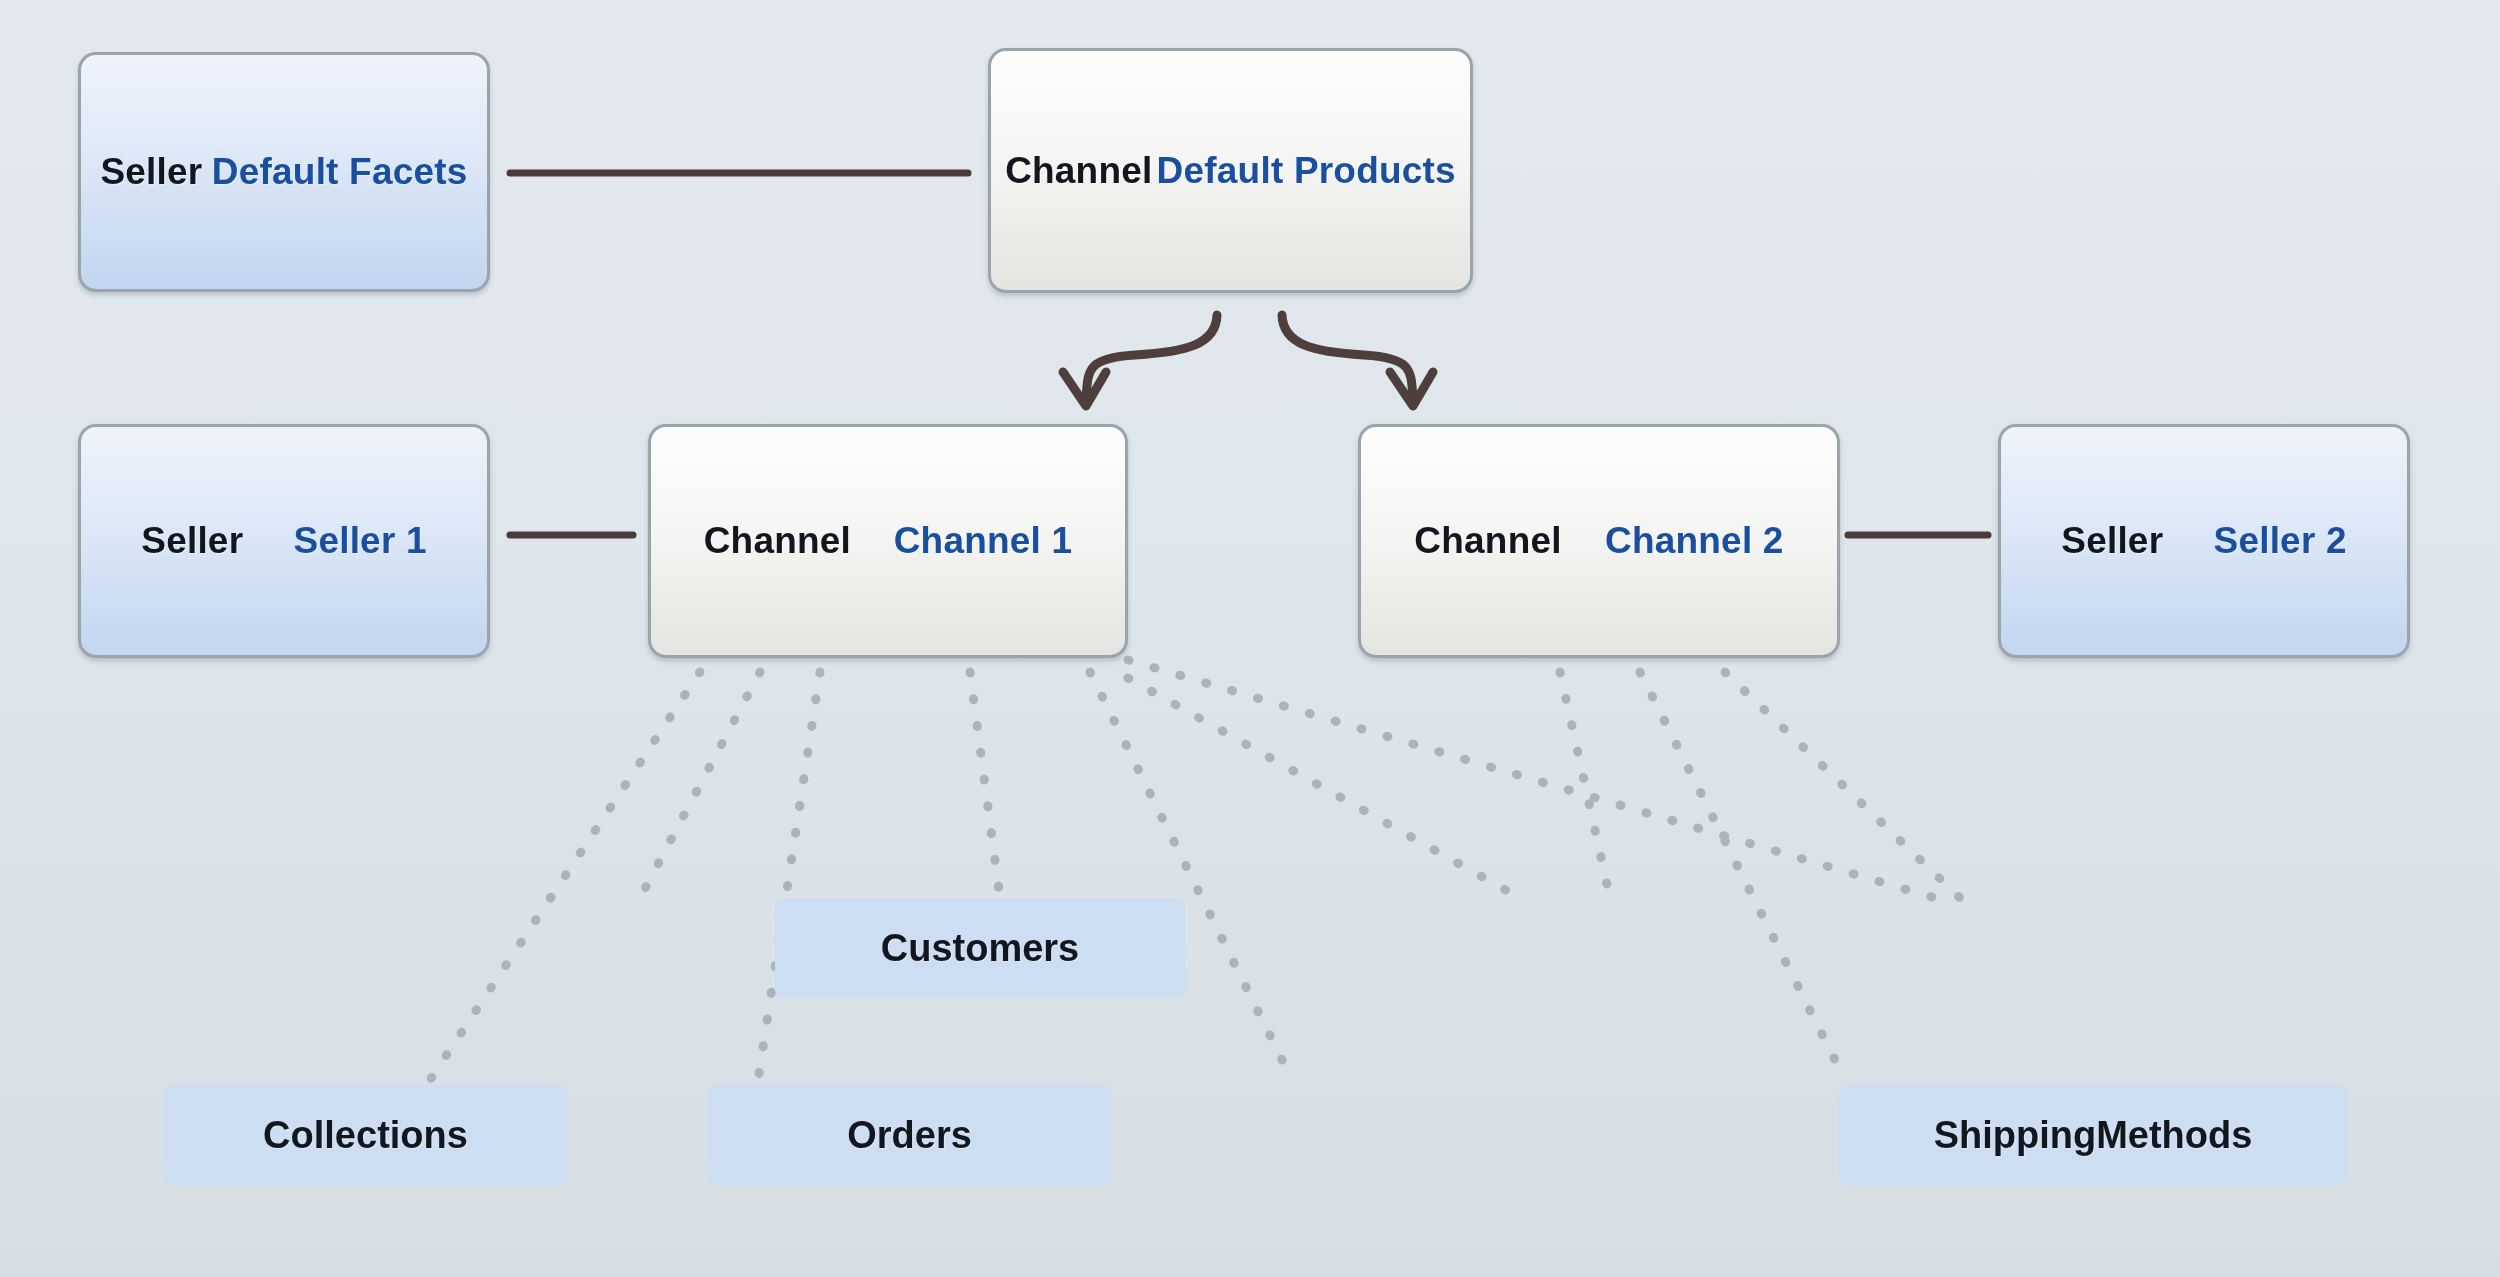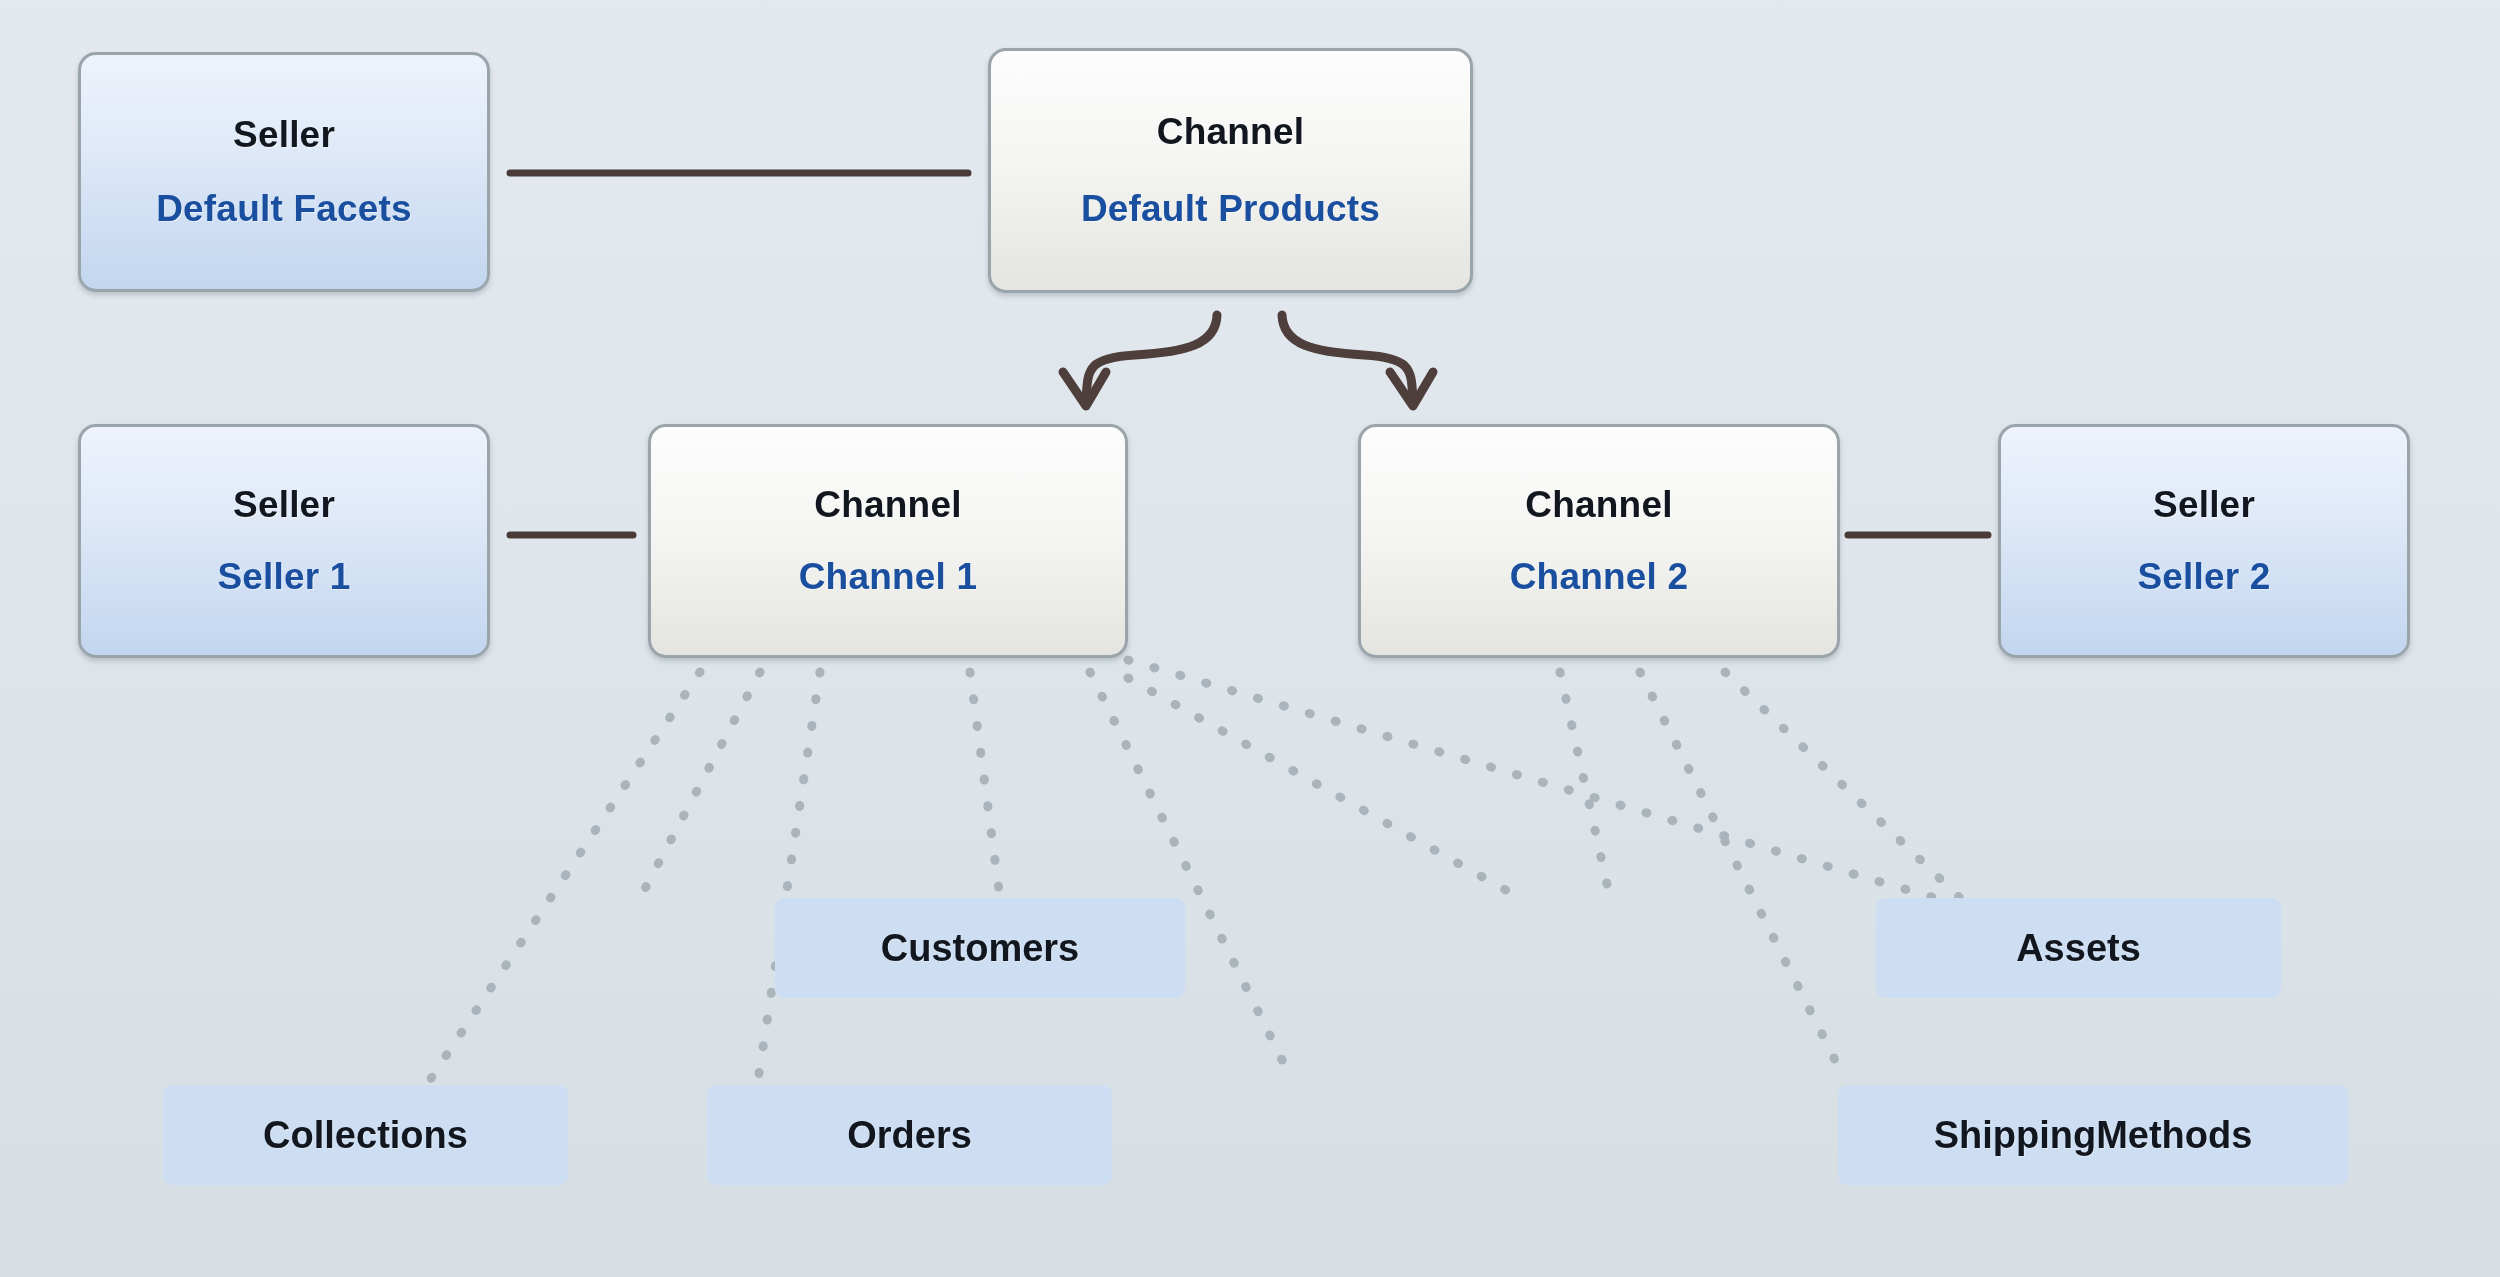--- a/index.html
+++ b/index.html
@@ -27,21 +27,21 @@
     pointer-events: none;
   }
 
   
   .node {
     position: absolute;
     box-sizing: border-box;
     border-radius: 18px;
     border: 3px solid #9aa5ab;
     display: flex;
-    flex-direction: column;
+    flex-direction: row;
     align-items: center;
     justify-content: space-evenly;
     padding: 26px 10px;
     box-shadow: 0 3px 5px rgba(70,85,95,0.26);
   }
   .node.seller {
     background: linear-gradient(180deg, #eef3fb 0%, #dfe9f8 40%, #c2d6ef 100%);
   }
   .node.channel {
     background: linear-gradient(180deg, #fdfdfd 0%, #f5f5f3 45%, #e4e4e0 100%);
@@ -147,23 +147,20 @@
     <div class="type">Seller</div>
     <div class="name">Seller 2</div>
   </div>
 
 
   <div class="leaf" style="left:775px; top:898px; width:410px; height:100px;">
     <div class="label">Customers</div>
   </div>
 
 
-  <div class="leaf" style="left:1876px; top:898px; width:405px; height:100px;">
-    <div class="label">Assets</div>
-  </div>
 
   <div class="leaf" style="left:163px; top:1085px; width:405px; height:100px;">
     <div class="label">Collections</div>
   </div>
 
   <div class="leaf" style="left:707px; top:1085px; width:405px; height:100px;">
     <div class="label">Orders</div>
   </div>
 
 

